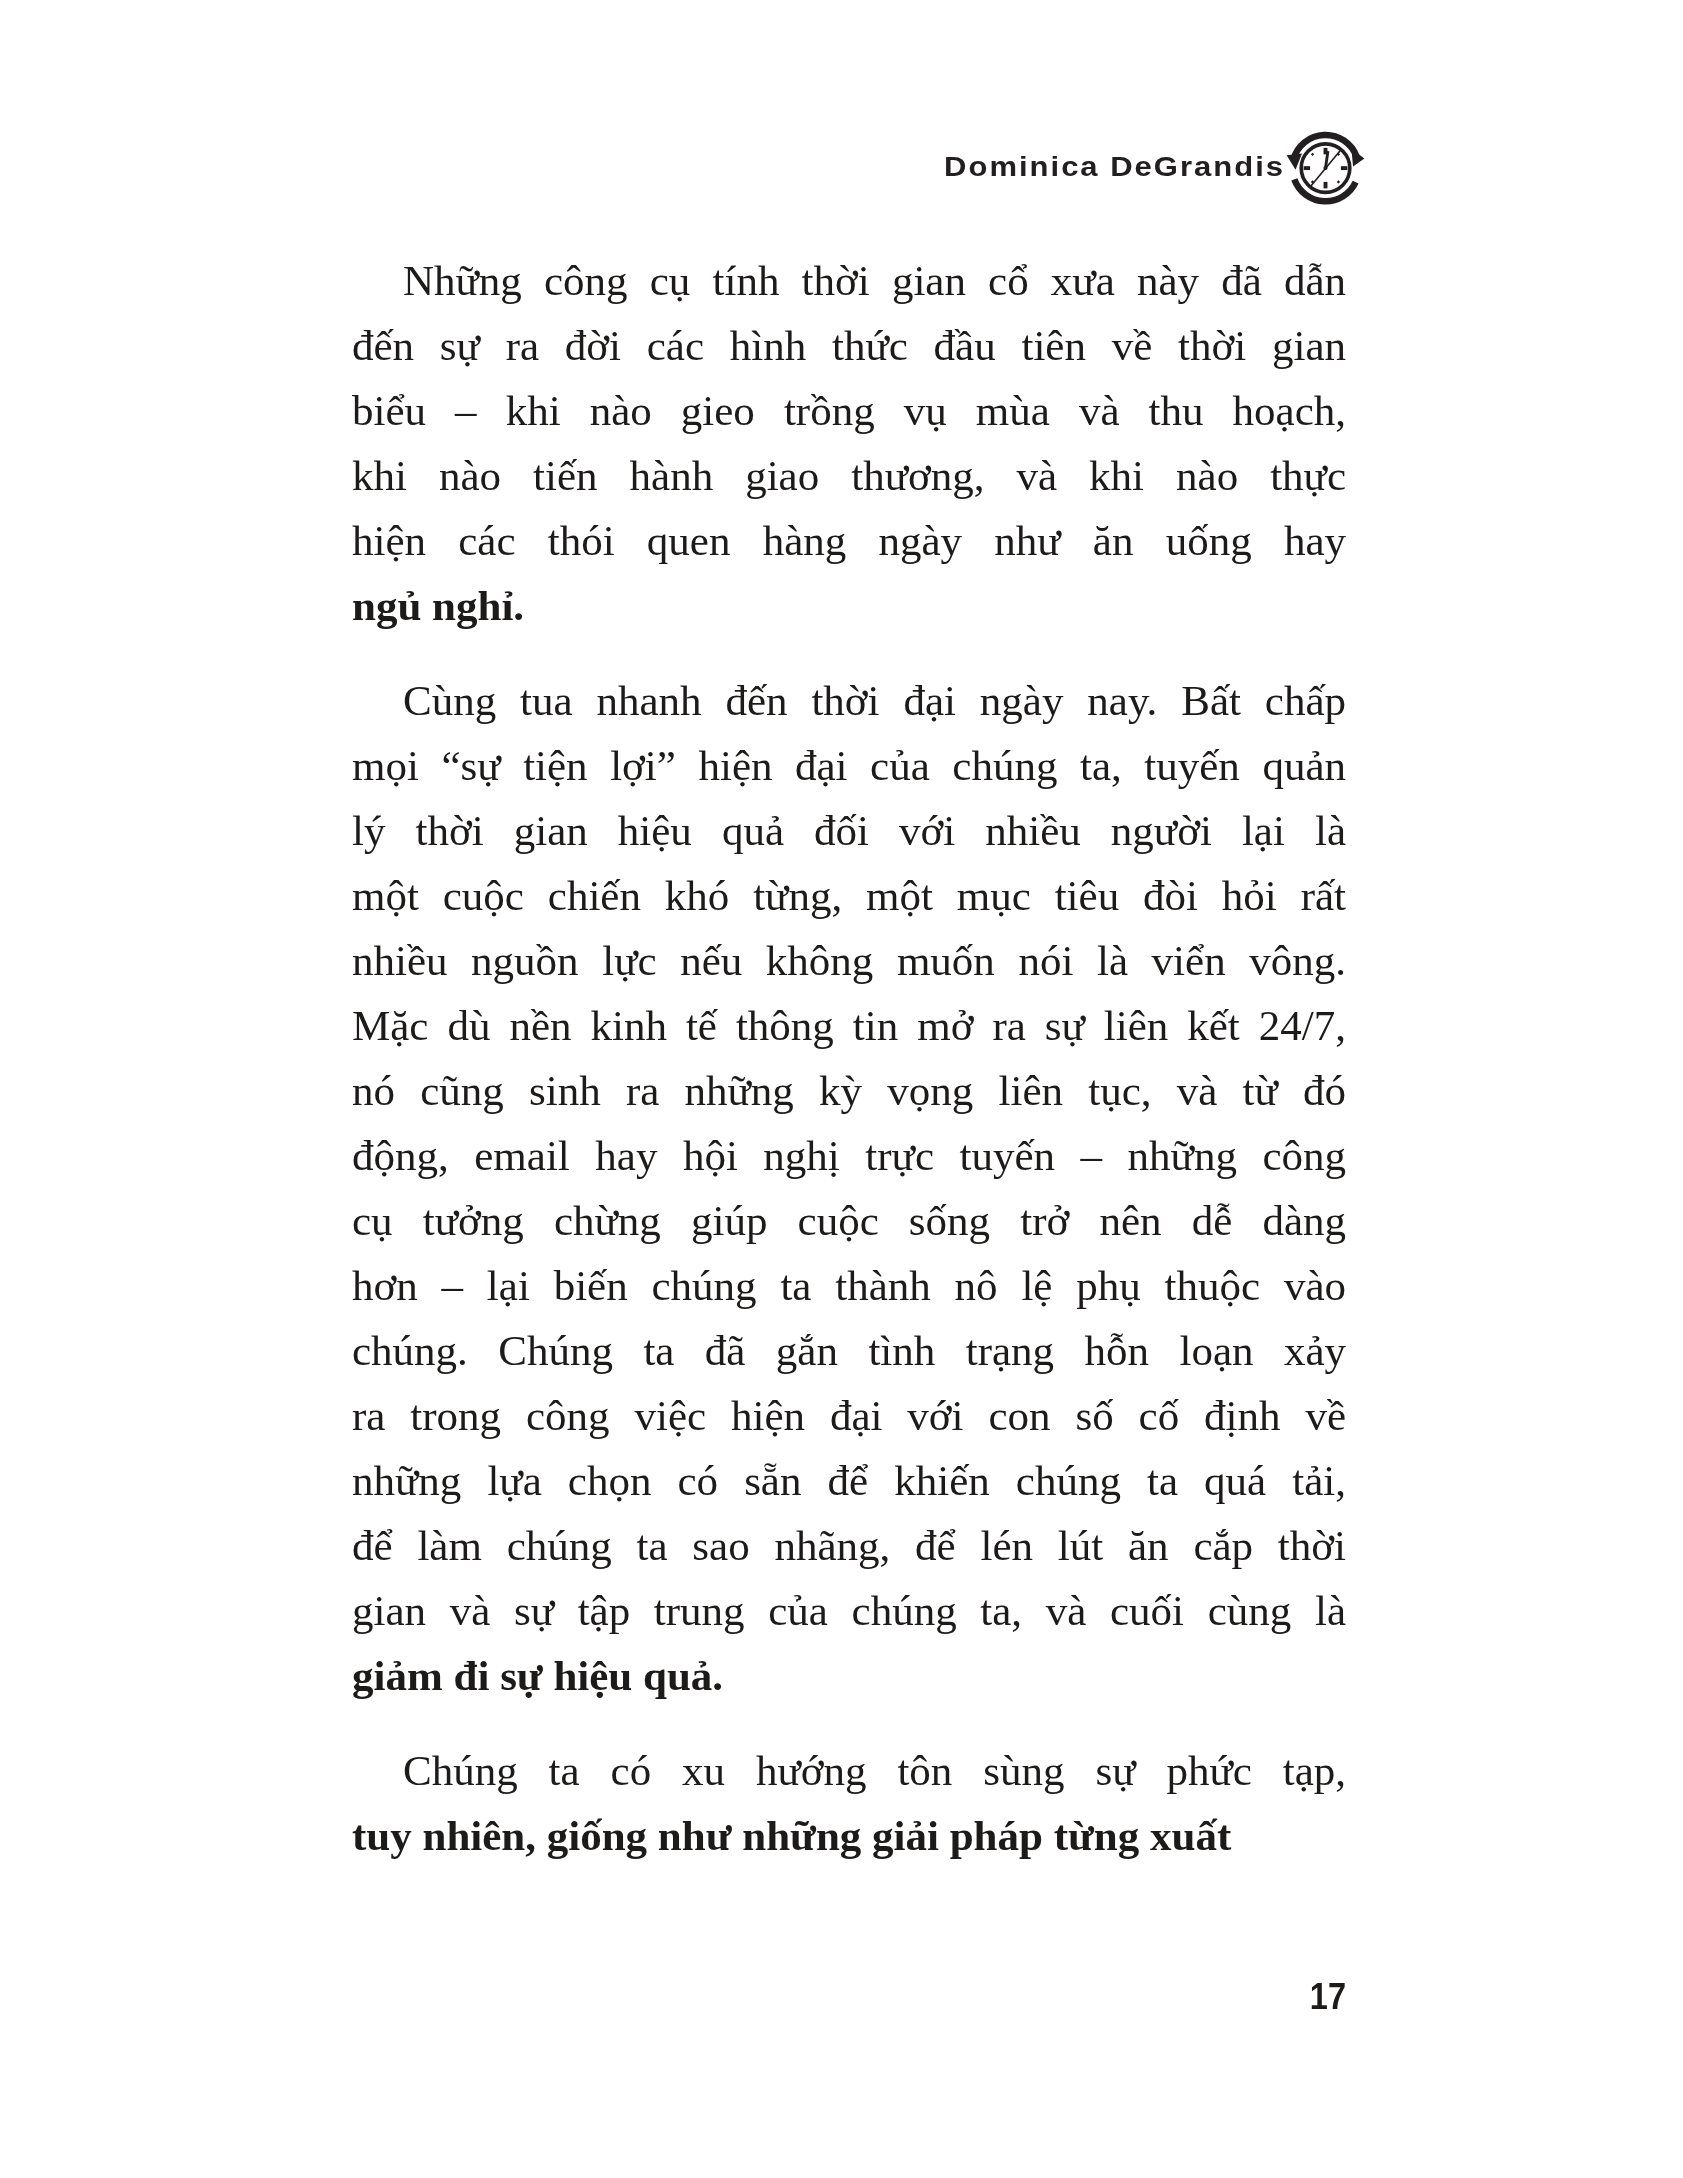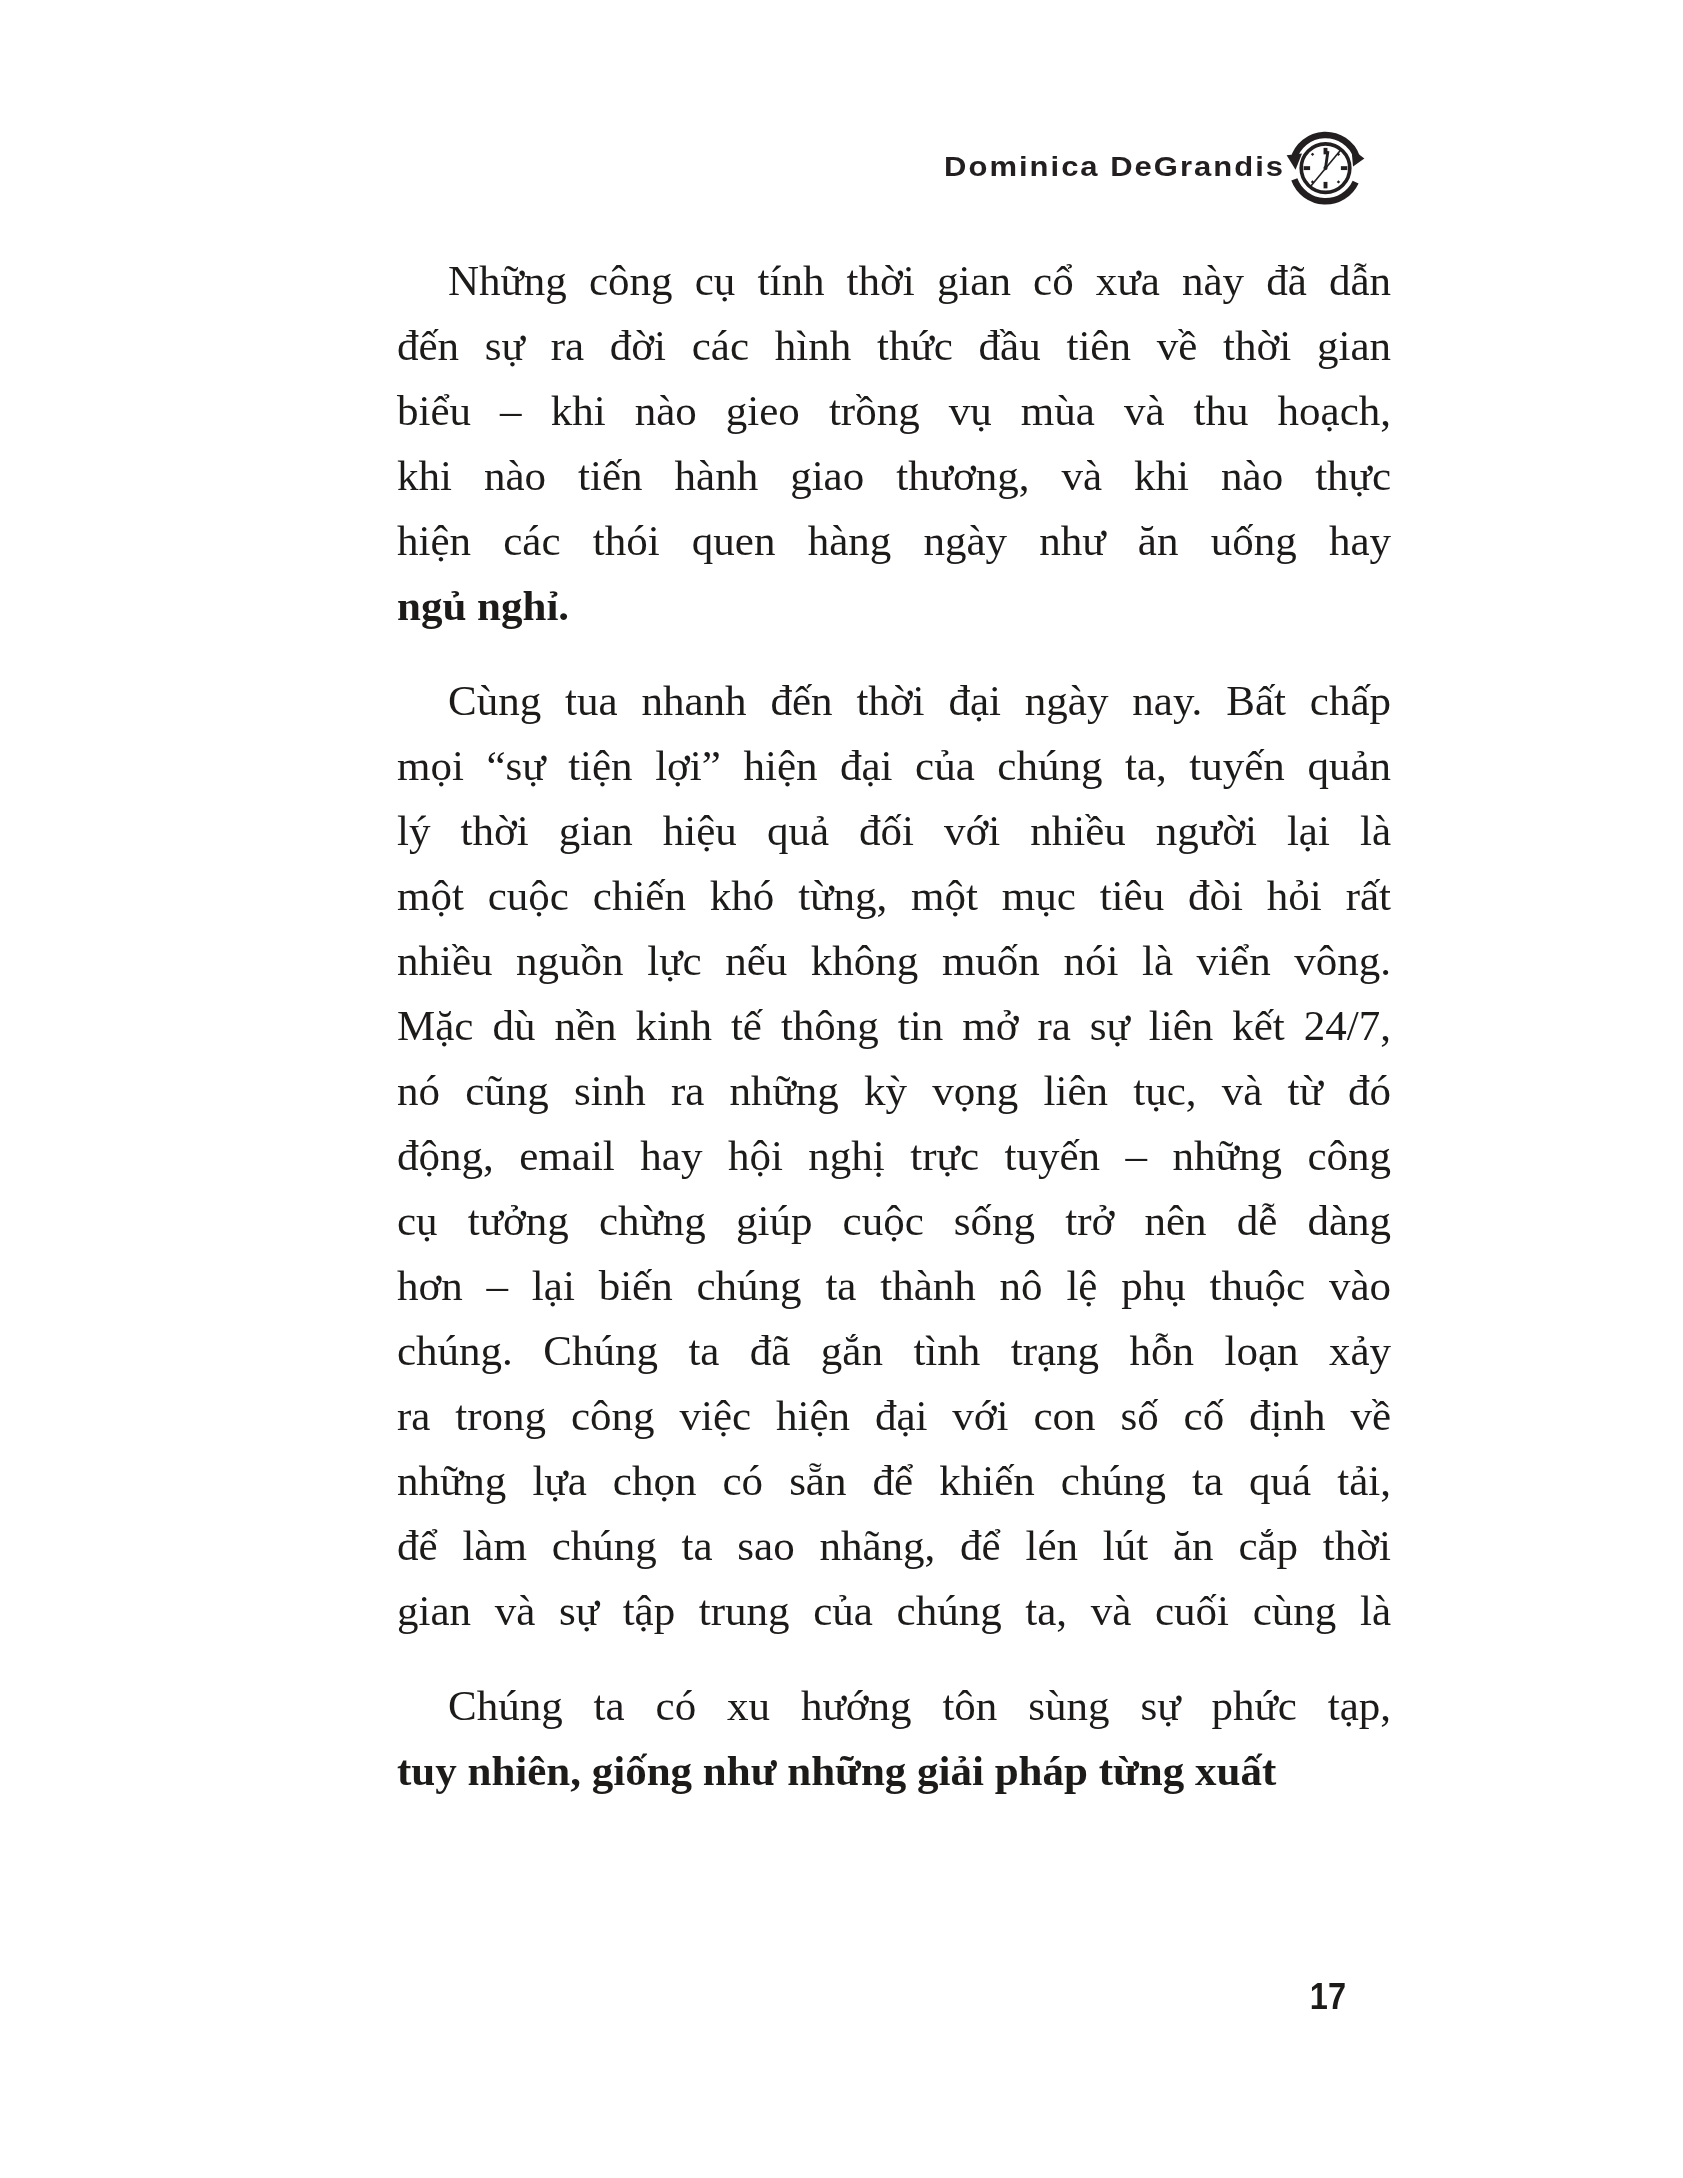--- a/index.html
+++ b/index.html
@@ -42,21 +42,20 @@
 
   
   .body-text {
     position: absolute;
     left: 352px;
     top: 248px;
     width: 994px;
     font-size: 43px;
     line-height: 65px;
     color: #1d1b1a;
-    margin-left: 45px;
   }
   .para { margin: 0 0 30px 0; }
   .para:last-child { margin-bottom: 0; }
   .line {
     text-align: justify;
     text-align-last: justify;
     white-space: normal;
   }
   .line.first { text-indent: 51px; }
   .line.last  { text-align-last: left; font-weight: bold; }
@@ -128,20 +127,21 @@
         <div class="line">Mặc dù nền kinh tế thông tin mở ra sự liên kết 24/7,</div>
         <div class="line">nó cũng sinh ra những kỳ vọng liên tục, và từ đó</div>
         <div class="line">động, email hay hội nghị trực tuyến – những công</div>
         <div class="line">cụ tưởng chừng giúp cuộc sống trở nên dễ dàng</div>
         <div class="line">hơn – lại biến chúng ta thành nô lệ phụ thuộc vào</div>
         <div class="line">chúng. Chúng ta đã gắn tình trạng hỗn loạn xảy</div>
         <div class="line">ra trong công việc hiện đại với con số cố định về</div>
         <div class="line">những lựa chọn có sẵn để khiến chúng ta quá tải,</div>
         <div class="line">để làm chúng ta sao nhãng, để lén lút ăn cắp thời</div>
         <div class="line">gian và sự tập trung của chúng ta, và cuối cùng là</div>
+        <div class="line last">giảm đi sự hiệu quả.</div>
       </div>
       <div class="para">
         <div class="line first">Chúng ta có xu hướng tôn sùng sự phức tạp,</div>
         <div class="line last">tuy nhiên, giống như những giải pháp từng xuất</div>
       </div>
     </div>
 
   <div class="page-number">17</div>
 
 </div>

